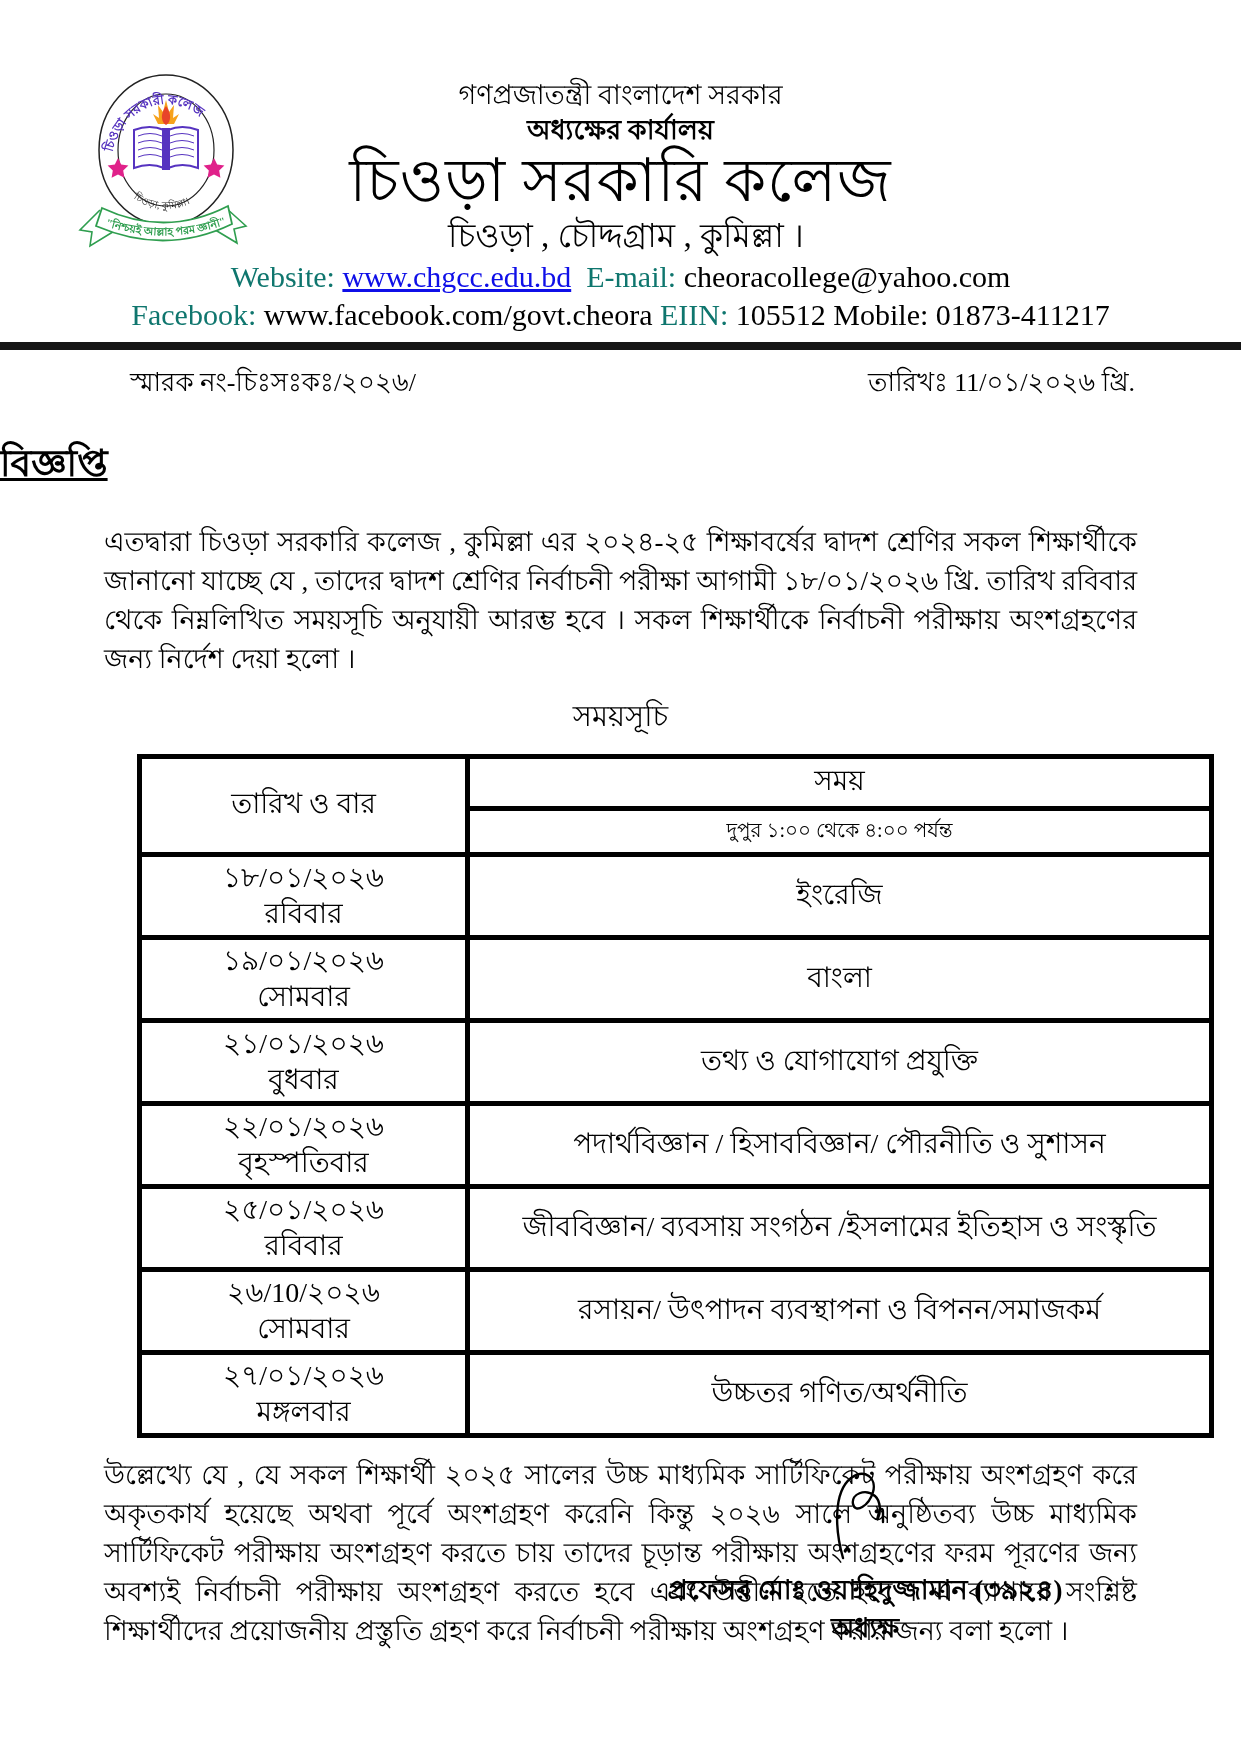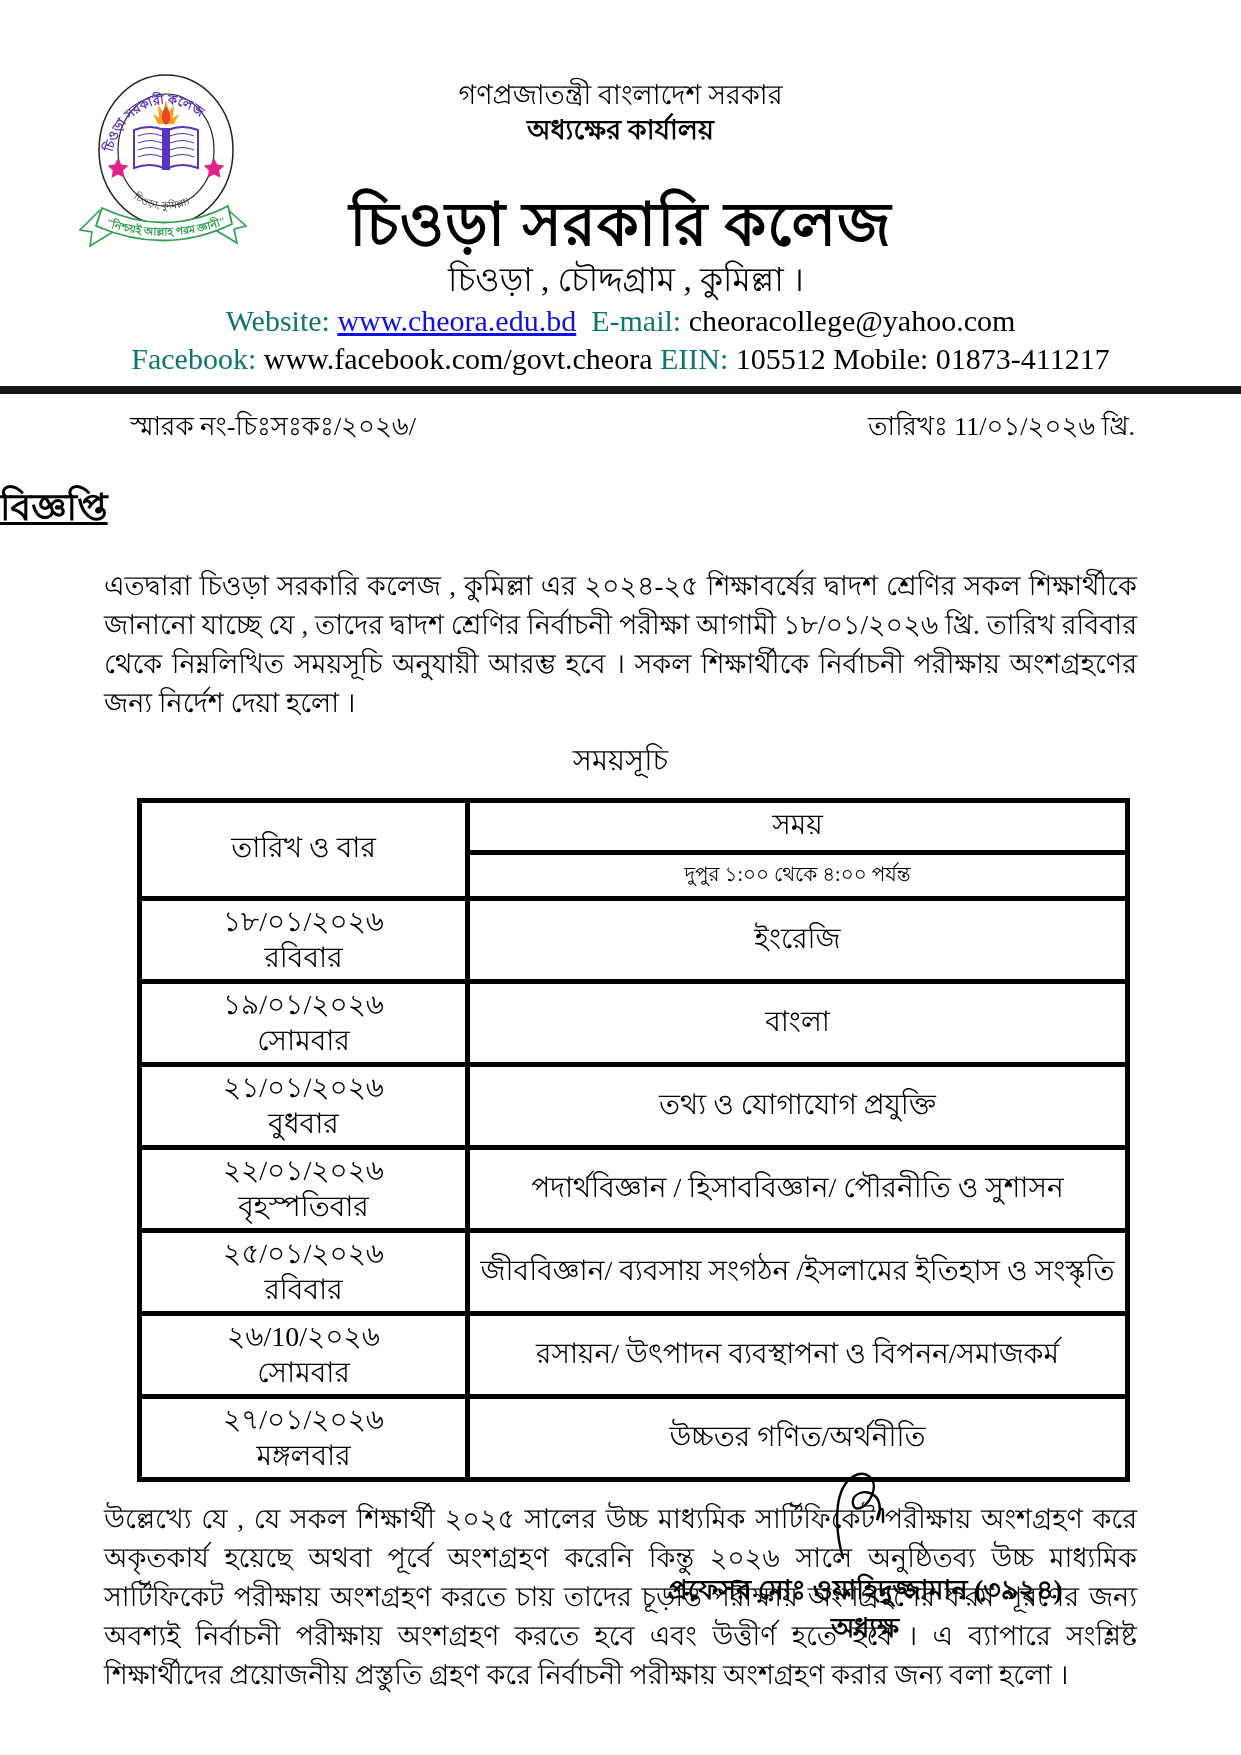--- a/index.html
+++ b/index.html
@@ -11,38 +11,38 @@
     background:#ffffff;
     font-family:"Liberation Serif","DejaVu Serif",serif;
     color:#000;
     overflow:hidden;
   }
   
   .header { position:relative; padding-top:78px; text-align:center; }
   .logo { position:absolute; left:78px; top:72px; width:170px; height:185px; }
   .govt-line   { font-size:27px; line-height:34px; }
   .office-line { font-size:27px; line-height:36px; font-weight:bold; }
-  .college-name{ font-size:60px; line-height:66px; font-weight:bold; letter-spacing:1px;margin-top:44px; }
+  .college-name{ font-size:60px; line-height:66px; font-weight:normal; letter-spacing:1px; }
   .address-line{ font-size:33px; line-height:44px;padding-left:11px; }
   .contact-line{ font-size:30px; line-height:38px; }
   .green { color:#0f766e; }
   .link  { color:#0f0fe8; text-decoration:underline; }
   
   .double-rule { width:100%; height:4px; border-top:3px solid #161616; border-bottom:5px solid #161616; margin-top:8px; }
   
   .memo-row { display:flex; justify-content:space-between; padding:12px 106px 0 130px; font-size:26px; }
   
   .notice-title { text-align:left; font-size:37px; font-weight:bold; text-decoration:underline; margin-top:28px; }
   .body-par { padding:0 104px; margin-top:26px; font-size:27px; line-height:39px; text-align:justify; }
   .schedule-heading { text-align:center; font-size:29px; font-weight:normal; margin-top:14px; }
   
   table.schedule {
     border-collapse:collapse;
     margin:12px 0 0 137px;
-    width:993px;
+    width:1077px;
     table-layout:fixed;
   }
   table.schedule td, table.schedule th { border:5px solid #000; text-align:center; vertical-align:middle; font-weight:normal; }
   .col-date { width:328px; }
   th.hdr { font-size:28px; font-weight:bold; }
   td.sub-hdr { font-size:20px; font-weight:bold; height:46px; border-top-width:3px; }
   th.time-hdr { height:48px; border-bottom-width:3px; }
   td.cell-datewrap { height:83px; font-size:28px; line-height:36px; }
   td.cell-subject { font-size:28px; }
   
@@ -104,21 +104,21 @@
       </text>
     </svg>
 
     <div class="govt-line">গণপ্রজাতন্ত্রী বাংলাদেশ সরকার</div>
     <div class="office-line">অধ্যক্ষের কার্যালয়</div>
     <div class="college-name">চিওড়া সরকারি কলেজ</div>
     <div class="address-line">চিওড়া , চৌদ্দগ্রাম , কুমিল্লা ।</div>
 
     <div class="contact-line">
       <span class="green">Website:</span>
-      <span class="link">www.cheora.edu.bd</span>&nbsp;
+      <span class="link">www.chgcc.edu.bd</span>&nbsp;
       <span class="green">E-mail:</span>
       <span>cheoracollege@yahoo.com</span>
     </div>
 
     <div class="contact-line">
       <span class="green">Facebook:</span>
       <span>www.facebook.com/govt.cheora</span>
       <span class="green">EIIN:</span>
       <span>105512</span>
       <span>Mobile:</span>

